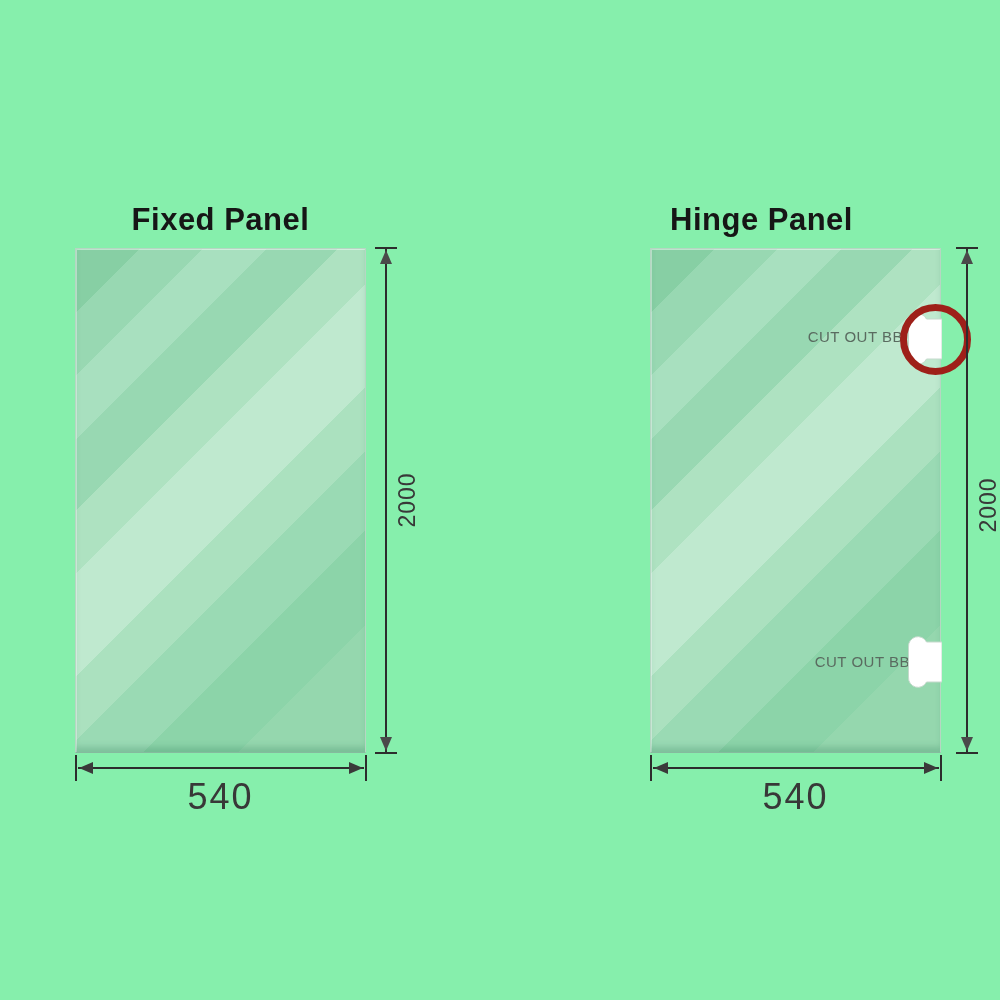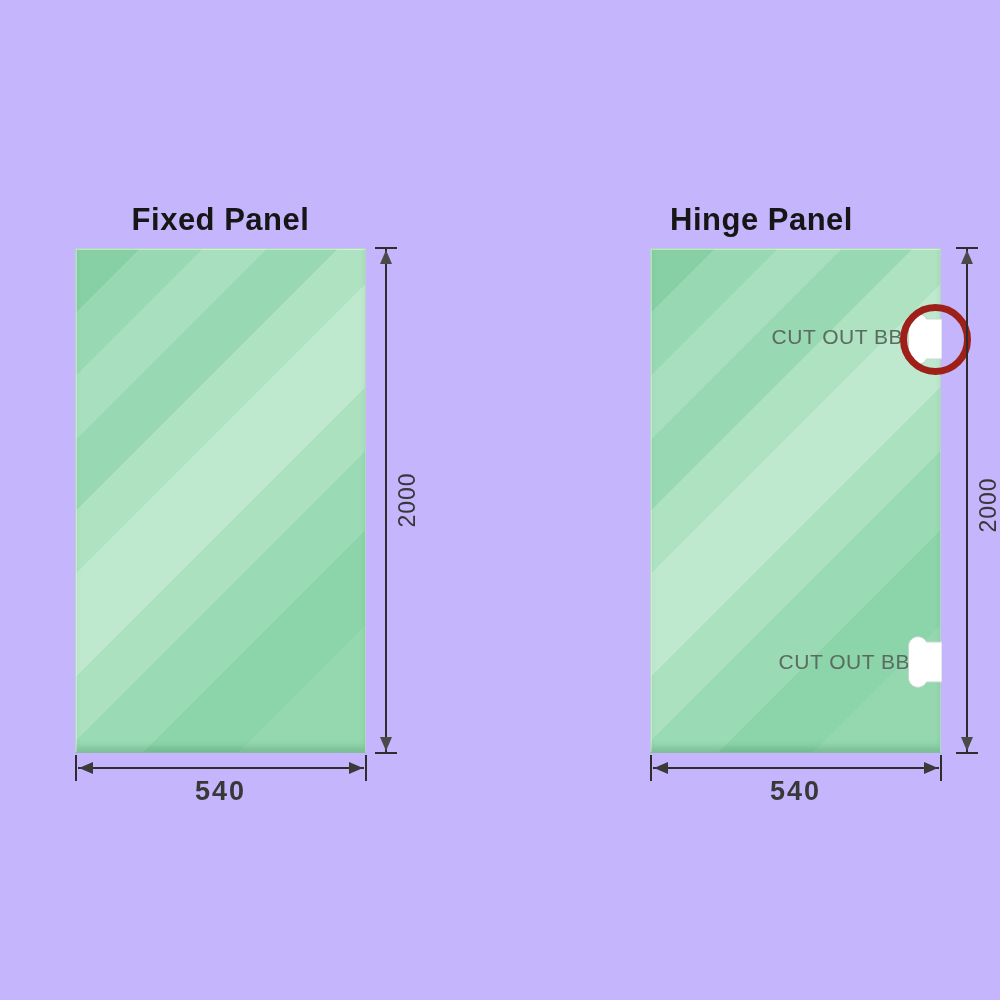--- a/index.html
+++ b/index.html
@@ -5,21 +5,21 @@
   html, body {
     margin: 0;
     padding: 0;
     background: #ffffff;
     font-family: "Liberation Sans", sans-serif;
   }
   .canvas {
     position: relative;
     width: 1000px;
     height: 1000px;
-    background: #c4b5fd;
+    background: #86efac;
     overflow: hidden;
   }
   .abs { position: absolute; }
 
   .panel-title {
     margin: 0;
     text-align: center;
     font-size: 31px;
     font-weight: 700;
     letter-spacing: 0.5px;
@@ -54,33 +54,33 @@
   .arrow-up    { border-left: 6px solid transparent; border-right: 6px solid transparent; border-bottom: 14px solid #4a4a4a; }
   .arrow-down  { border-left: 6px solid transparent; border-right: 6px solid transparent; border-top: 14px solid #4a4a4a; }
   .arrow-left  { border-top: 6px solid transparent; border-bottom: 6px solid transparent; border-right: 14px solid #3a3a3a; }
   .arrow-right { border-top: 6px solid transparent; border-bottom: 6px solid transparent; border-left: 14px solid #3a3a3a; }
 
   .dim-label {
     color: #383838;
     text-align: center;
     letter-spacing: 2px;
   }
-  .dim-label-w { font-size: 27px; font-weight: bold; }
+  .dim-label-w { font-size: 36px; }
   .dim-label-h {
     font-size: 23px;
     width: 90px;
     height: 24px;
     line-height: 24px;
     letter-spacing: 1px;
     transform: rotate(-90deg);
   }
 
   .cutout-label {
     color: #5a6b60;
-    font-size: 21px;
+    font-size: 15px;
     letter-spacing: 0.5px;
     text-align: right;
     line-height: 24px;
   }
 
   .highlight-ring {
     width: 57px;
     height: 57px;
     border: 7px solid #9e2019;
     border-radius: 50%;

